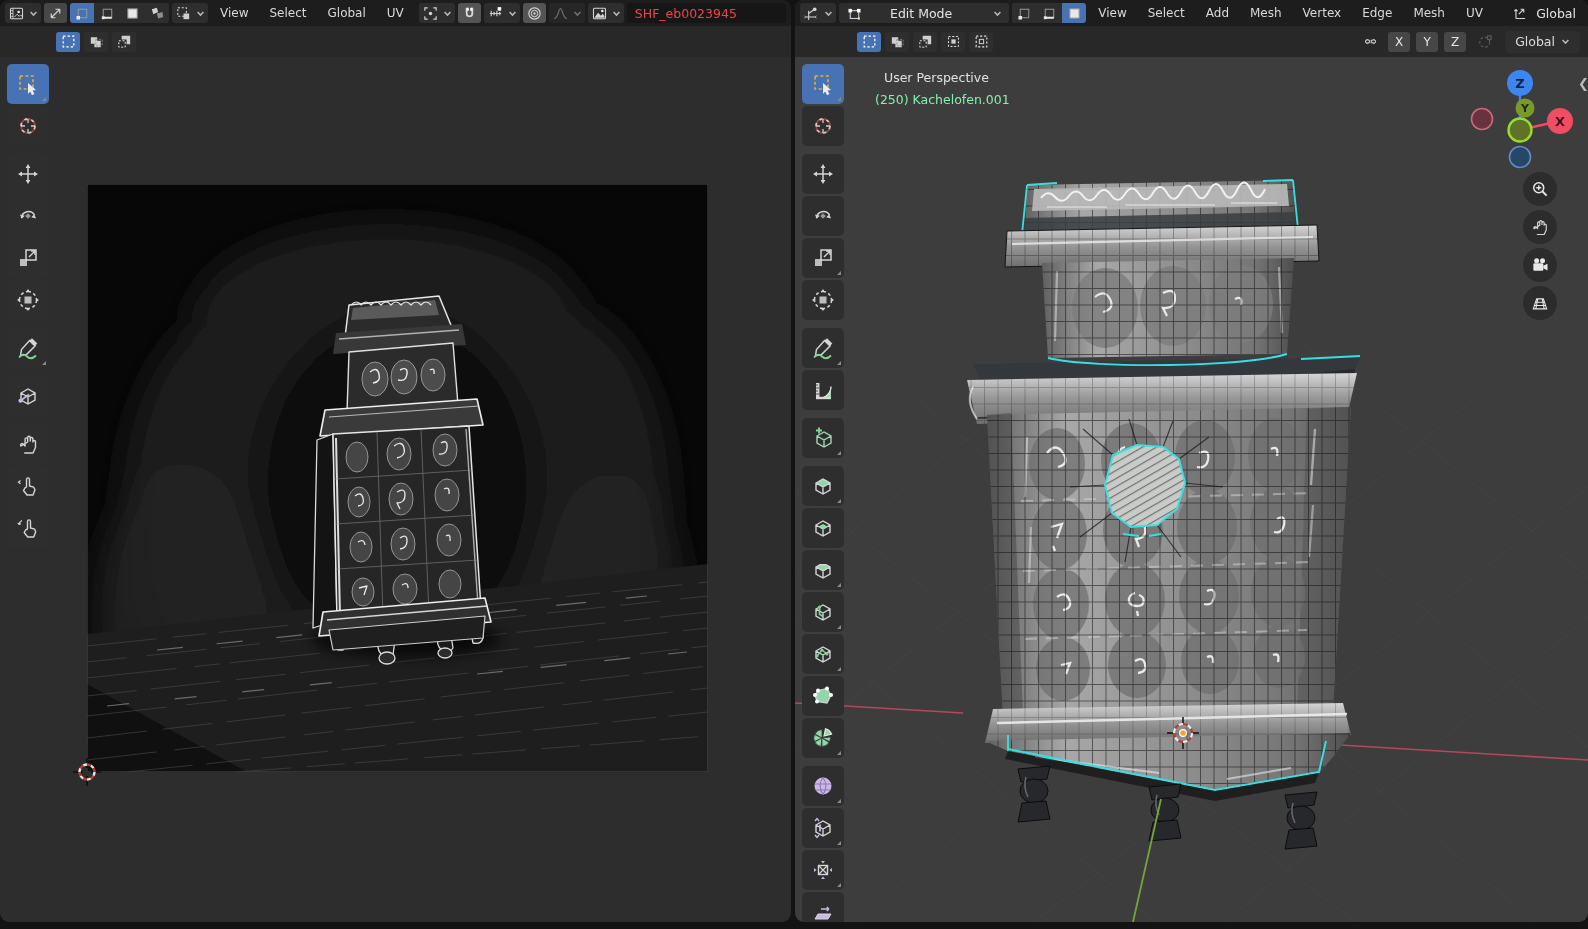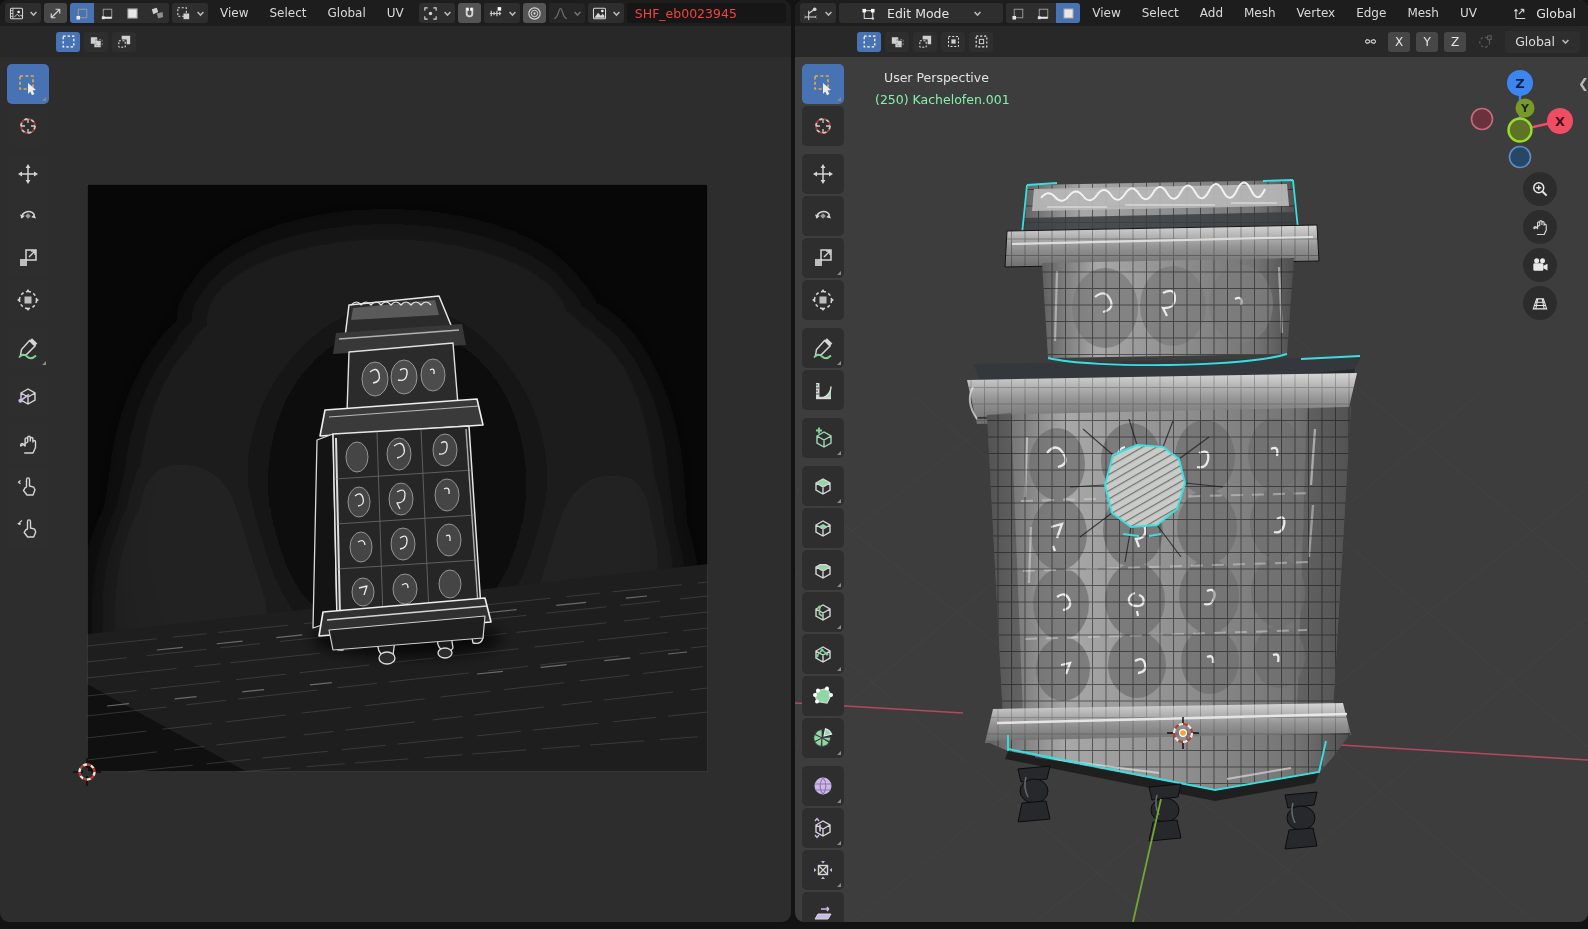--- a/index.html
+++ b/index.html
@@ -593,21 +593,21 @@
   <div class="area" id="areaR">
     <div class="hdr">
       <div class="btn">
           <svg class="ic">
             <use href="#i-v3d"></use>
           </svg>
           <svg class="ch">
             <use href="#i-chev"></use>
           </svg>
         </div>
-      <div class="btn" style="padding:0 21px;gap:6px">
+      <div class="btn" style="padding:0 7px;gap:23px">
           <svg class="ic">
             <use href="#i-emode"></use>
           </svg>
           <span class="ddtxt">Edit Mode</span>
           <svg class="ch" style="margin-left:14px">
             <use href="#i-chev"></use>
           </svg>
         </div>
       <div class="grp">
         <div class="cell">

